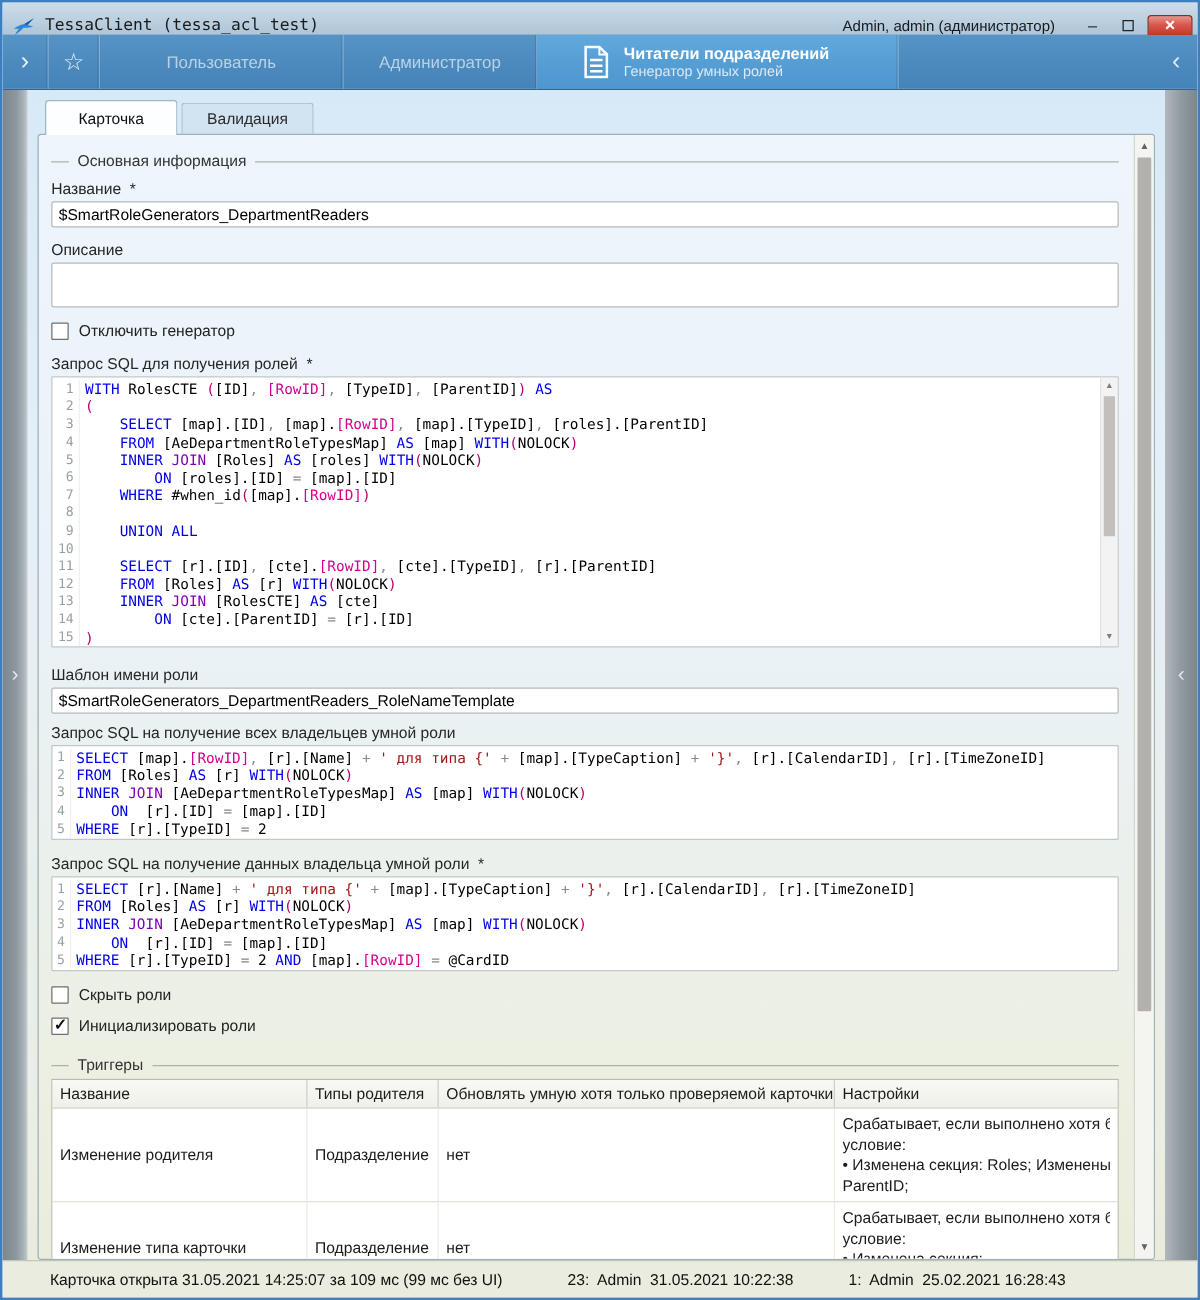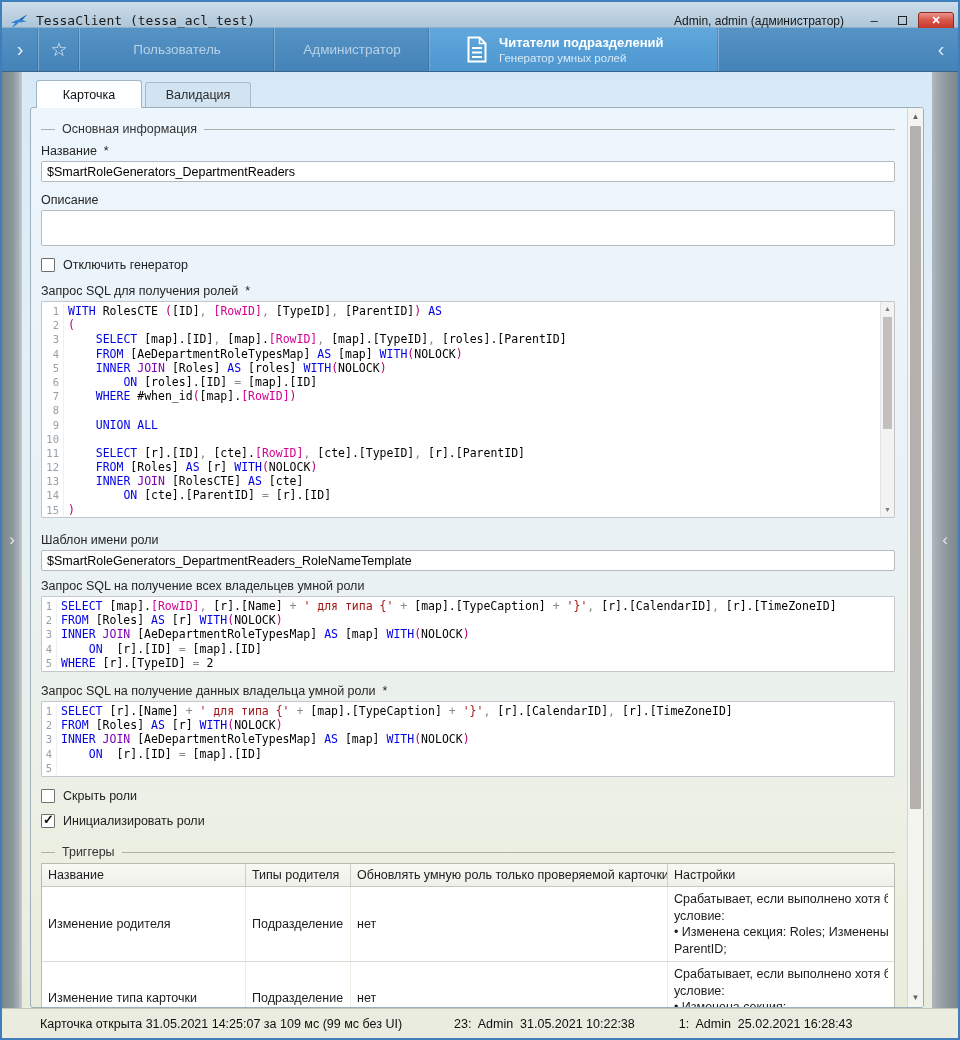--- a/index.html
+++ b/index.html
@@ -291,20 +291,21 @@
                   <div>2</div>
                   <div>3</div>
                   <div>4</div>
                   <div>5</div>
                 </div>
               <div class="code">
                   <div class="cl"><span class="s-kw">SELECT</span> [r].[Name] <span class="s-op">+</span> <span class="s-str">' для типа {'</span> <span class="s-op">+</span> [map].[TypeCaption] <span class="s-op">+</span> <span class="s-str">'}'</span><span class="s-op">,</span> [r].[CalendarID]<span class="s-op">,</span> [r].[TimeZoneID]</div>
                   <div class="cl"><span class="s-kw">FROM</span> [Roles] <span class="s-kw">AS</span> [r] <span class="s-kw">WITH</span><span class="s-par">(</span>NOLOCK<span class="s-par">)</span></div>
                   <div class="cl"><span class="s-kw">INNER</span> <span class="s-join">JOIN</span> [AeDepartmentRoleTypesMap] <span class="s-kw">AS</span> [map] <span class="s-kw">WITH</span><span class="s-par">(</span>NOLOCK<span class="s-par">)</span></div>
                   <div class="cl">    <span class="s-kw">ON</span>  [r].[ID] <span class="s-op">=</span> [map].[ID]</div>
+                  <div class="cl"><span class="s-kw">WHERE</span> [r].[TypeID] <span class="s-op">=</span> 2 <span class="s-kw">AND</span> [map].<span class="s-row">[RowID]</span> <span class="s-op">=</span> @CardID</div>
                 </div>
             </div>
           </div>
 
           <div class="cb-row">
             <span class="cb-box"></span>
             <span class="cb-label">Скрыть роли</span>
           </div>
 
           <div class="cb-row" style="margin-top:11px;">
@@ -317,21 +318,21 @@
           <div class="group-header" style="margin-top:17px;">
             <span class="ln short"></span>
             <span class="gt">Триггеры</span>
             <span class="ln long"></span>
           </div>
 
           <div class="trig-table">
             <div class="thead">
               <div class="hcell">Название</div>
               <div class="hcell">Типы родителя</div>
-              <div class="hcell">Обновлять умную роль только проверяемой карточки</div>
+              <div class="hcell">Обновлять умную хотя только проверяемой карточки</div>
               <div class="hcell">Настройки</div>
             </div>
             <div id="trig-body">
                 <div class="trow" style="min-height: 66px;">
                   <div class="tcell mid">Изменение родителя</div>
                   <div class="tcell mid">Подразделение</div>
                   <div class="tcell mid">нет</div>
                   <div class="tcell sett">
                     <div>Срабатывает, если выполнено хотя бы одно</div>
                     <div>условие:</div>

